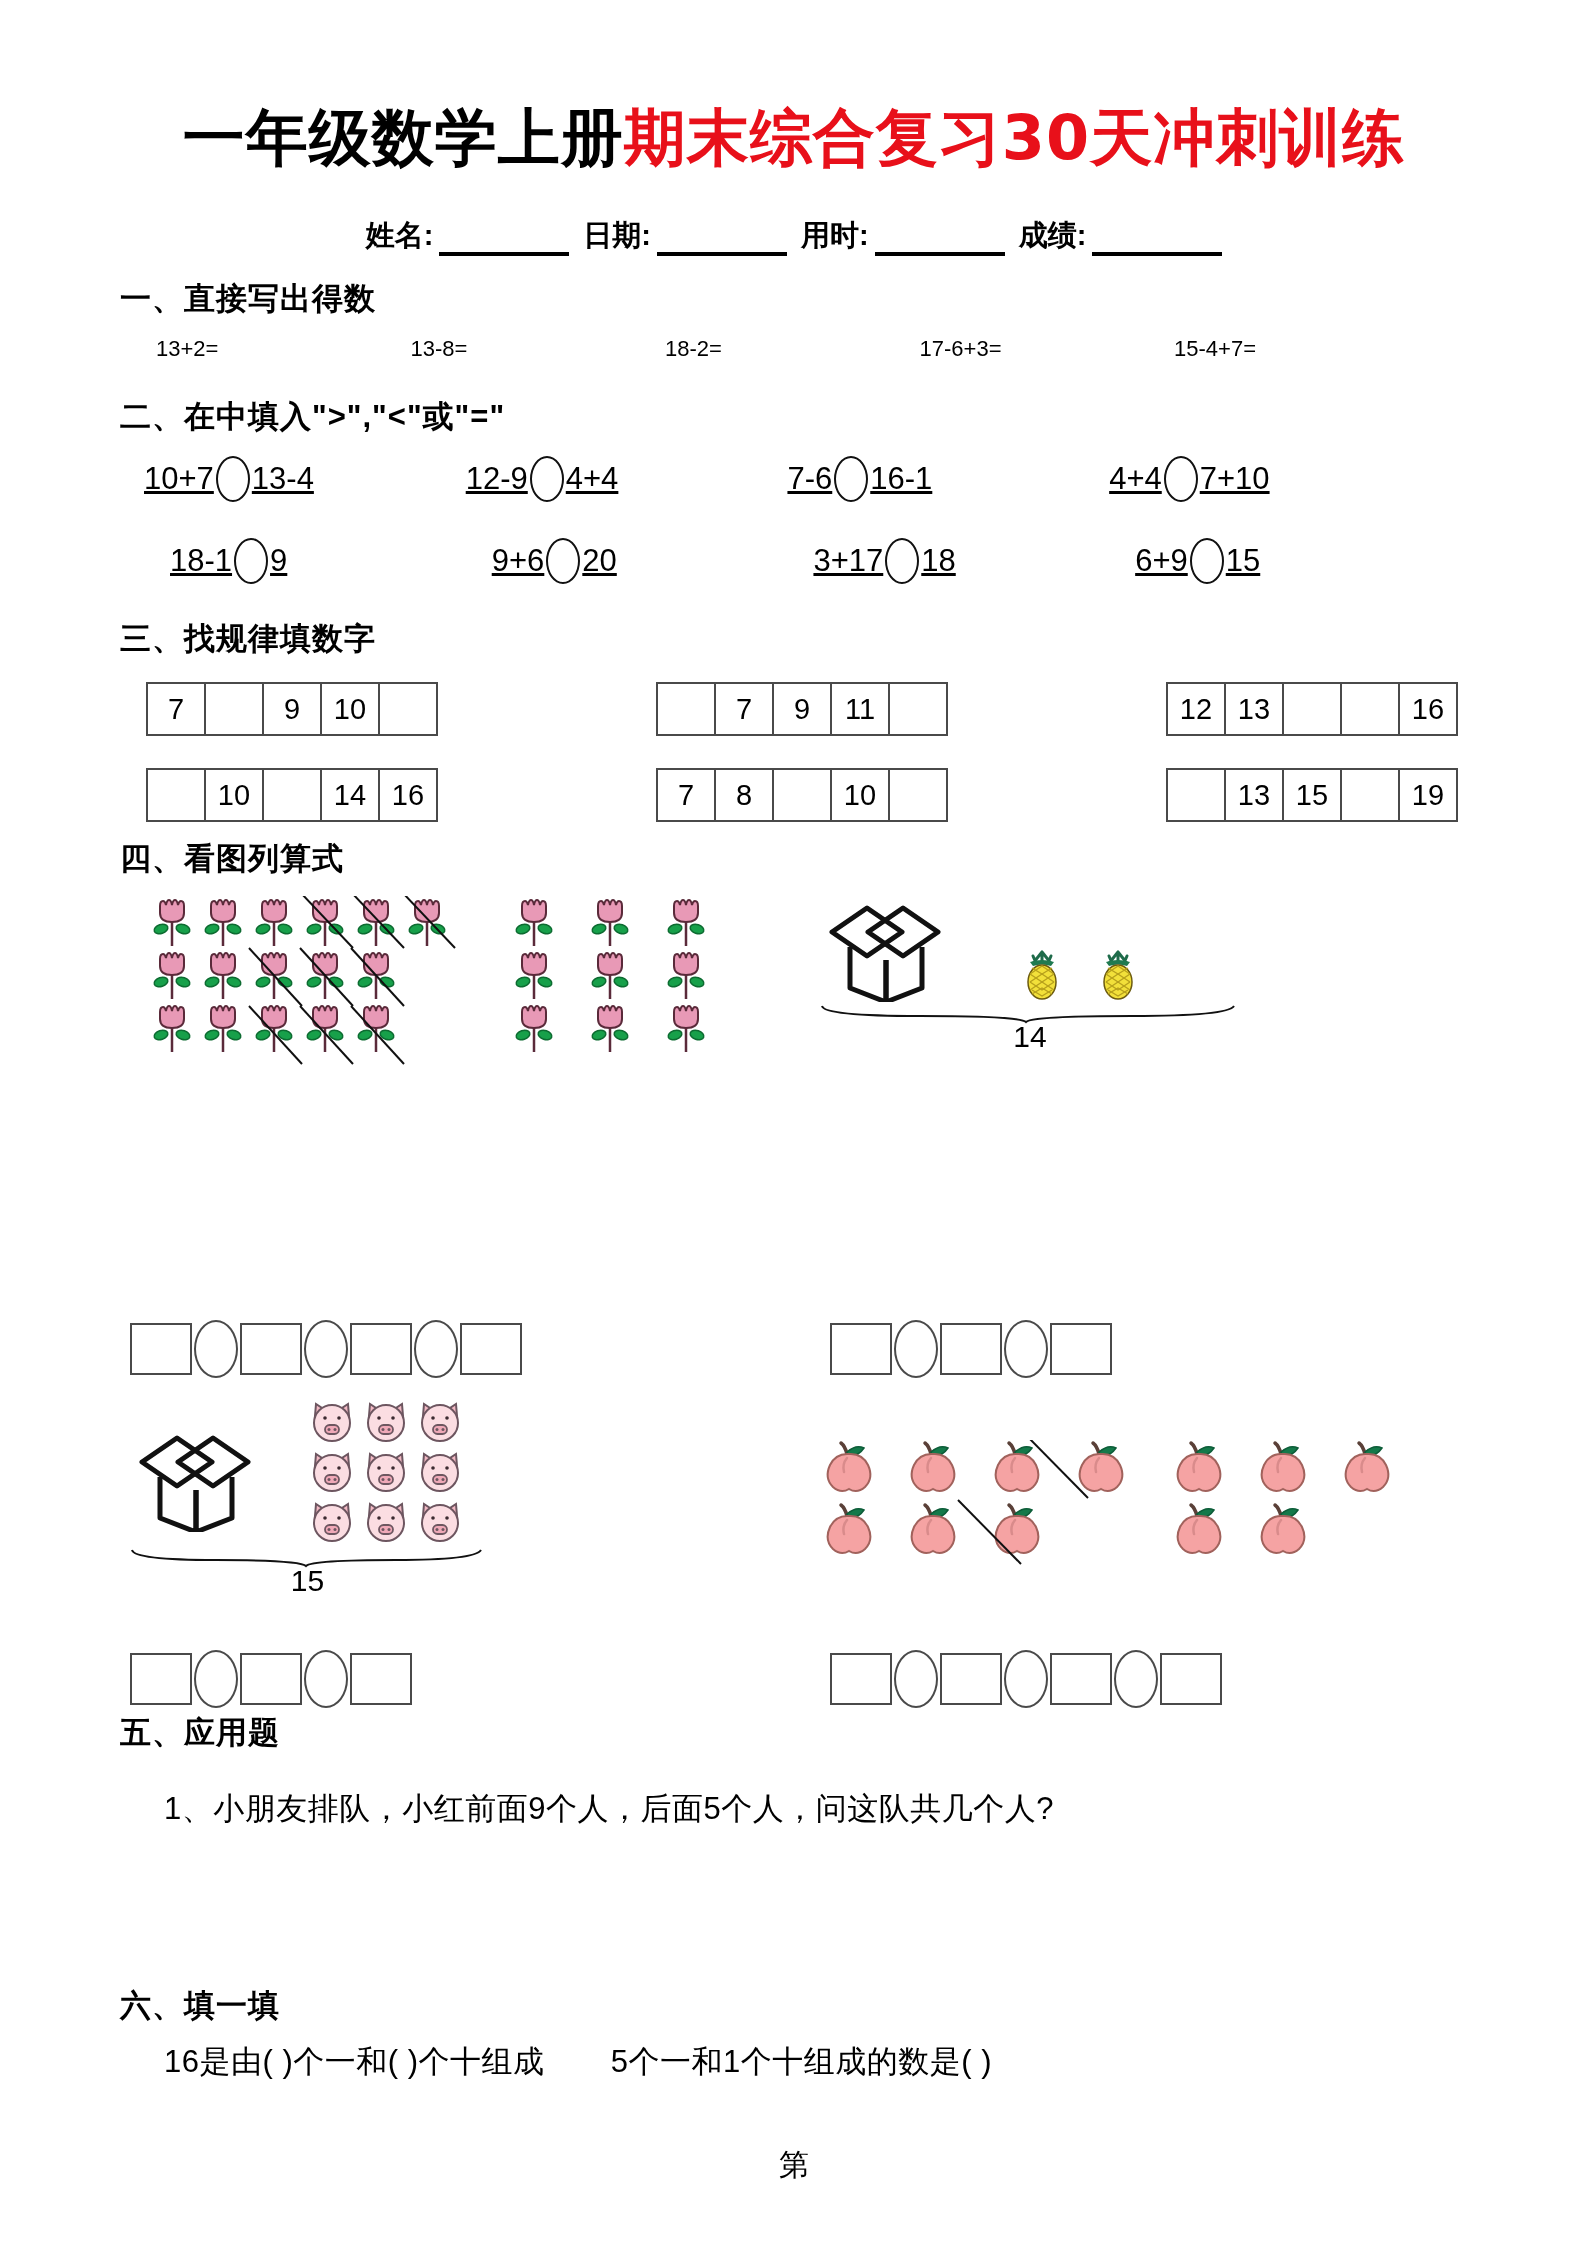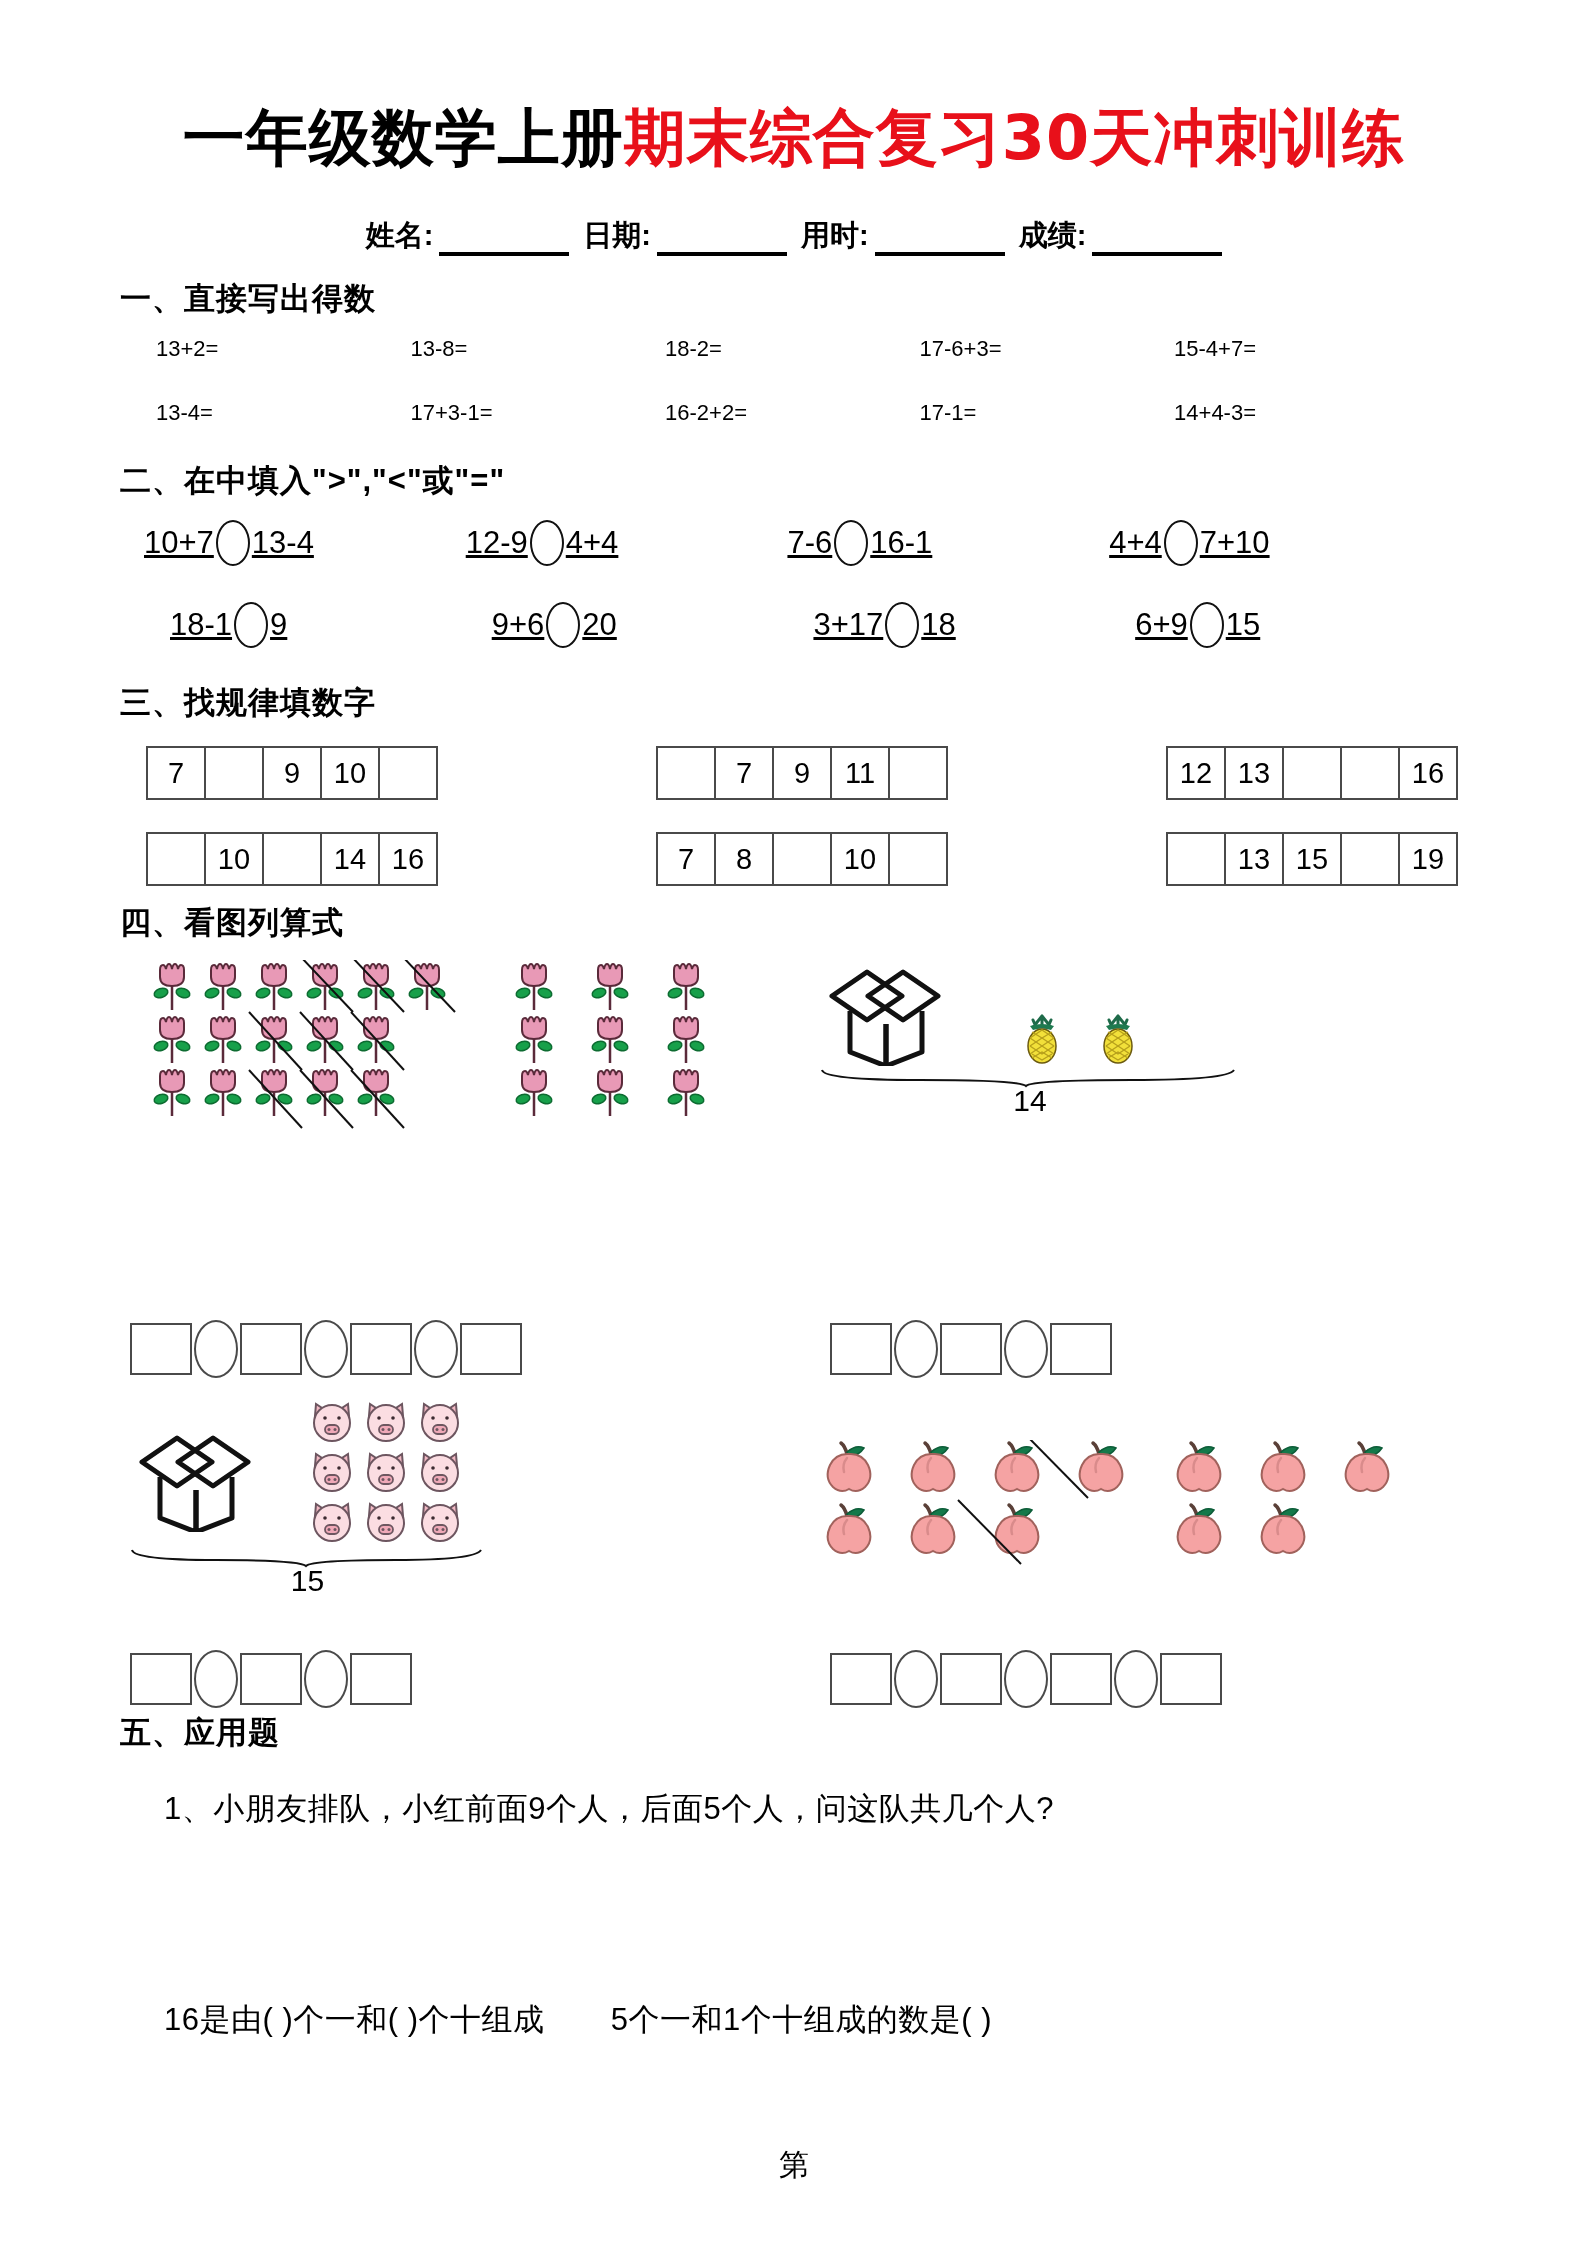--- a/index.html
+++ b/index.html
@@ -222,27 +222,20 @@
     </span>
   </div>
 
   <div class="sec-head">一、直接写出得数</div>
   <div class="calc-row r1">
     <div>13+2=</div>
     <div>13-8=</div>
     <div>18-2=</div>
     <div>17-6+3=</div>
     <div>15-4+7=</div>
-  </div>
-  <div class="calc-row r2">
-    <div>13-4=</div>
-    <div>17+3-1=</div>
-    <div>16-2+2=</div>
-    <div>17-1=</div>
-    <div>14+4-3=</div>
   </div>
 
   <div class="sec-head" style="margin-top:34px">二、在中填入"&gt;","&lt;"或"="</div>
   <div class="cmp-row r1">
     <div class="cmp">
       <span>10+7</span>
       <span class="ocircle"></span>
       <span>13-4</span>
     </div>
     <div class="cmp">
@@ -920,20 +913,21 @@
       <div class="abox"></div>
     </div>
   </div>
 
   <div class="abs" style="left:120px; top:1712px; width:1350px;">
     <div class="sec-head" style="margin:0">五、应用题</div>
     <div class="word-line">1、小朋友排队，小红前面9个人，后面5个人，问这队共几个人?</div>
   </div>
 
   <div class="abs" style="left:120px; top:1985px; width:1380px;">
+    <div class="sec-head" style="margin:0">六、填一填</div>
     <div class="fill-line">
       <span>16是由(      )个一和(      )个十组成</span>
       <span style="display:inline-block; width:48px"></span>
       <span>5个一和1个十组成的数是(       )</span>
     </div>
   </div>
 
   <div class="footer">
     <span>第</span>
   </div>

